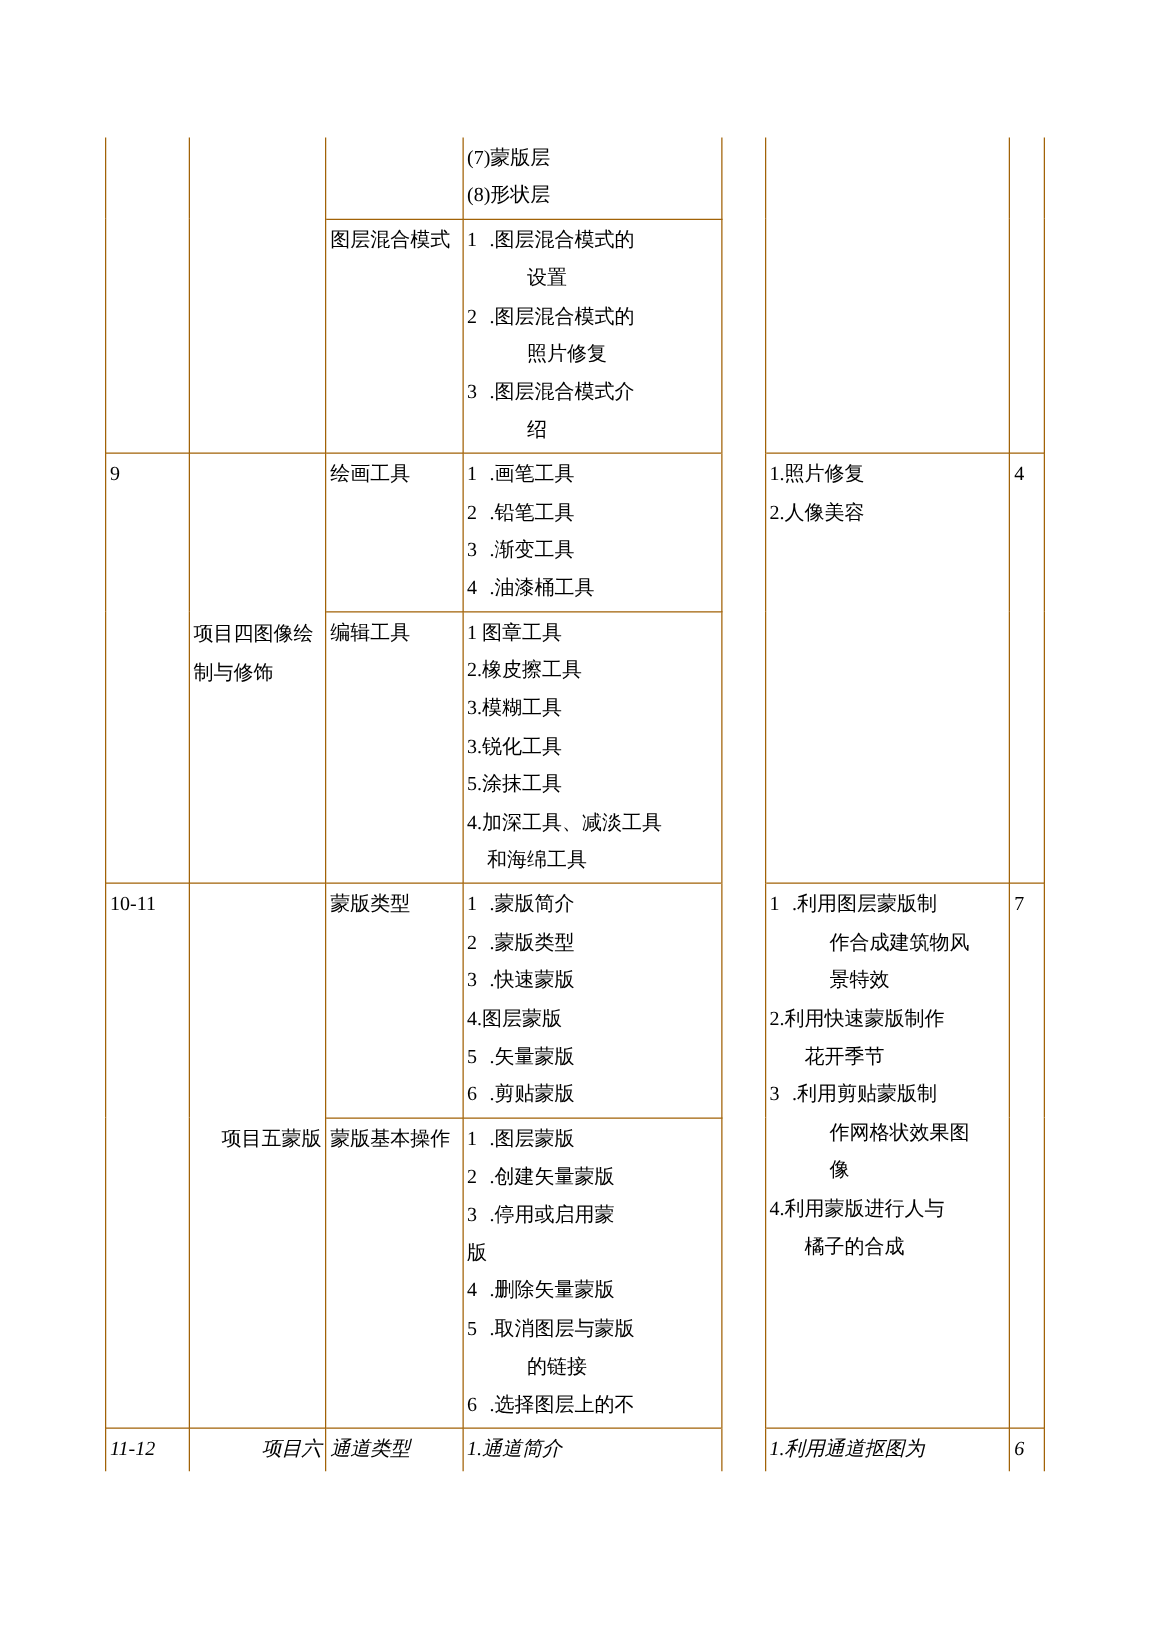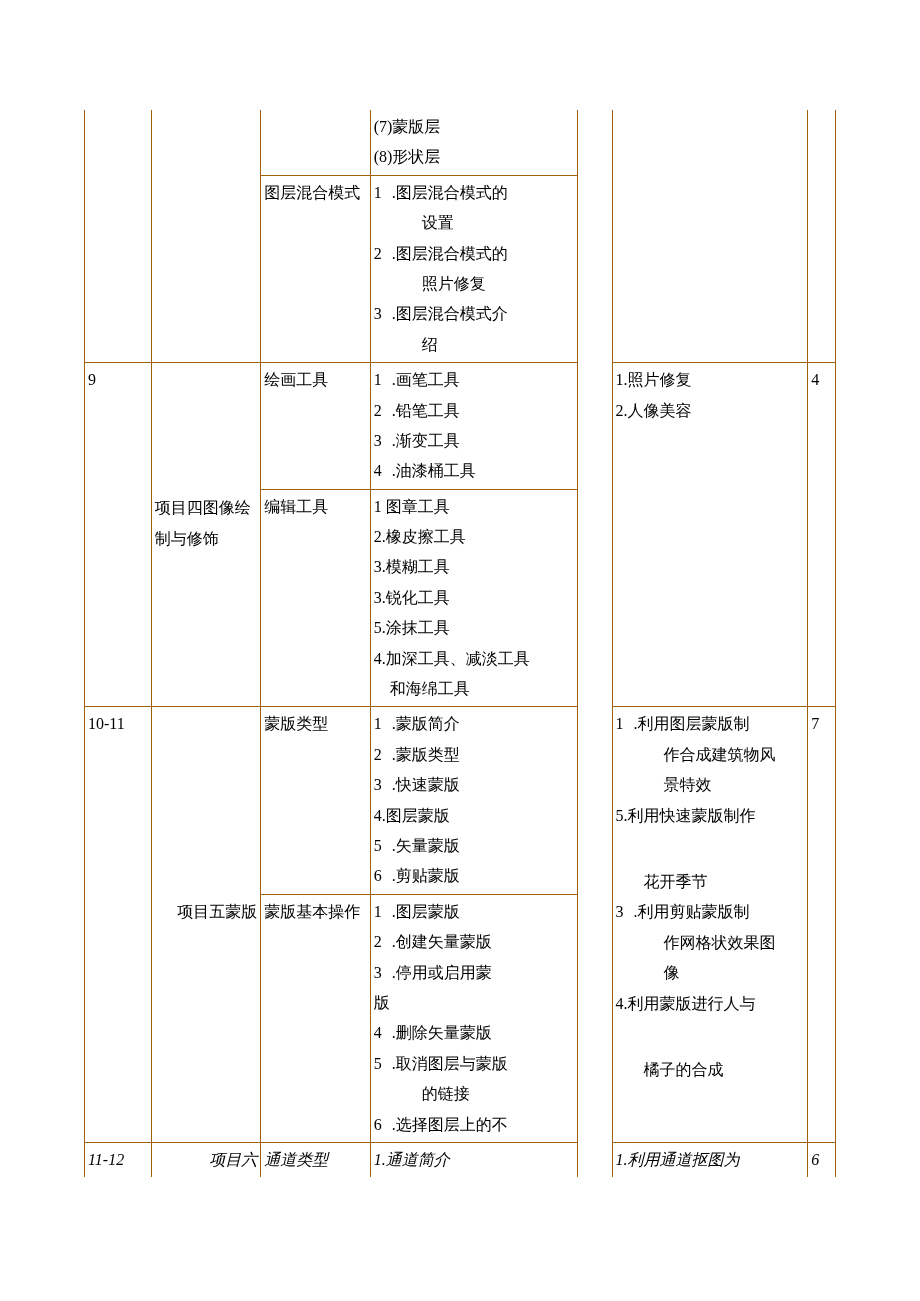--- a/index.html
+++ b/index.html
@@ -41,21 +41,20 @@
     width: 14px;
     text-align: left;
     vertical-align: top;
   }
   .listrow { white-space: nowrap; font-family: Liberation Serif, serif; }
   .indent-block {
     margin-left: 48px;
   }
   .indent-block-b {
     margin-left: 28px;
-    margin-top: 36px;
   }
   .no-bottom { border-bottom: none; font-style: italic; }
   .no-top { border-top: none; }
 </style>
 </head>
 <body>
 
 <div class="page">
 <table>
 <colgroup>
@@ -133,21 +132,21 @@
             <div class="listrow"><span class="num">3</span>      .快速蒙版</div>
             <div>4.图层蒙版</div>
             <div class="listrow"><span class="num">5</span>      .矢量蒙版</div>
             <div class="listrow"><span class="num">6</span>      .剪贴蒙版</div>
           </td>
   <td class="no-top no-bottom" rowspan="2"></td>
   <td rowspan="2" id="r2c6">
             <div class="listrow"><span class="num">1</span>     .利用图层蒙版制</div>
             <div class="indent-block">作合成建筑物风</div>
             <div class="indent-block">景特效</div>
-            <div>5.利用快速蒙版制作</div>
+            <div>2.利用快速蒙版制作</div>
             <div class="indent-block-b">花开季节</div>
             <div class="listrow"><span class="num">3</span>     .利用剪贴蒙版制</div>
             <div class="indent-block">作网格状效果图</div>
             <div class="indent-block">像</div>
             <div>4.利用蒙版进行人与</div>
             <div class="indent-block-b">橘子的合成</div>
           </td>
   <td rowspan="2"><span>7</span></td>
 </tr>
 <tr>

